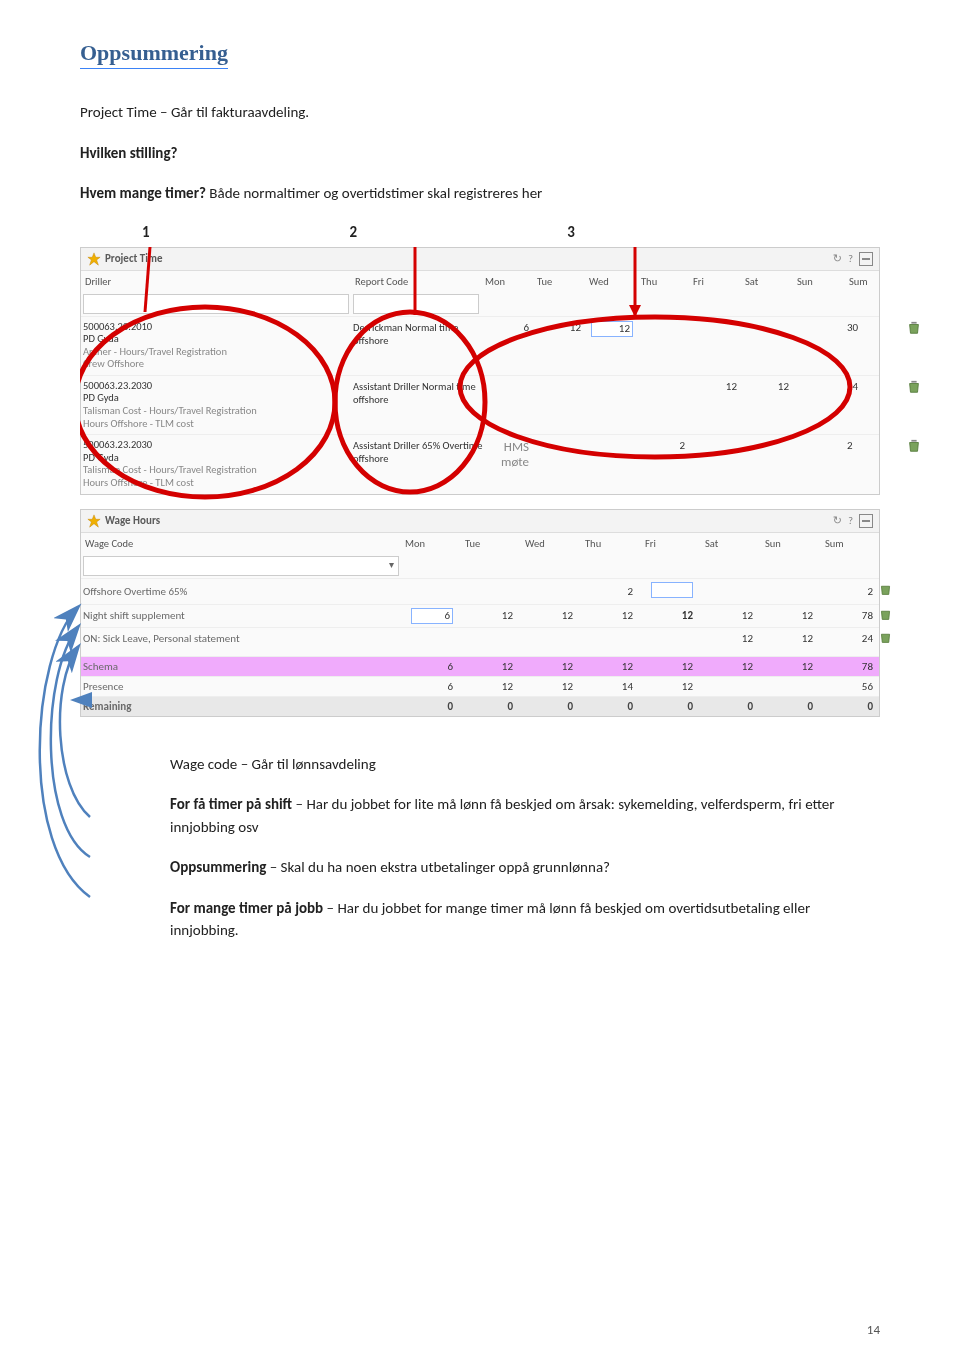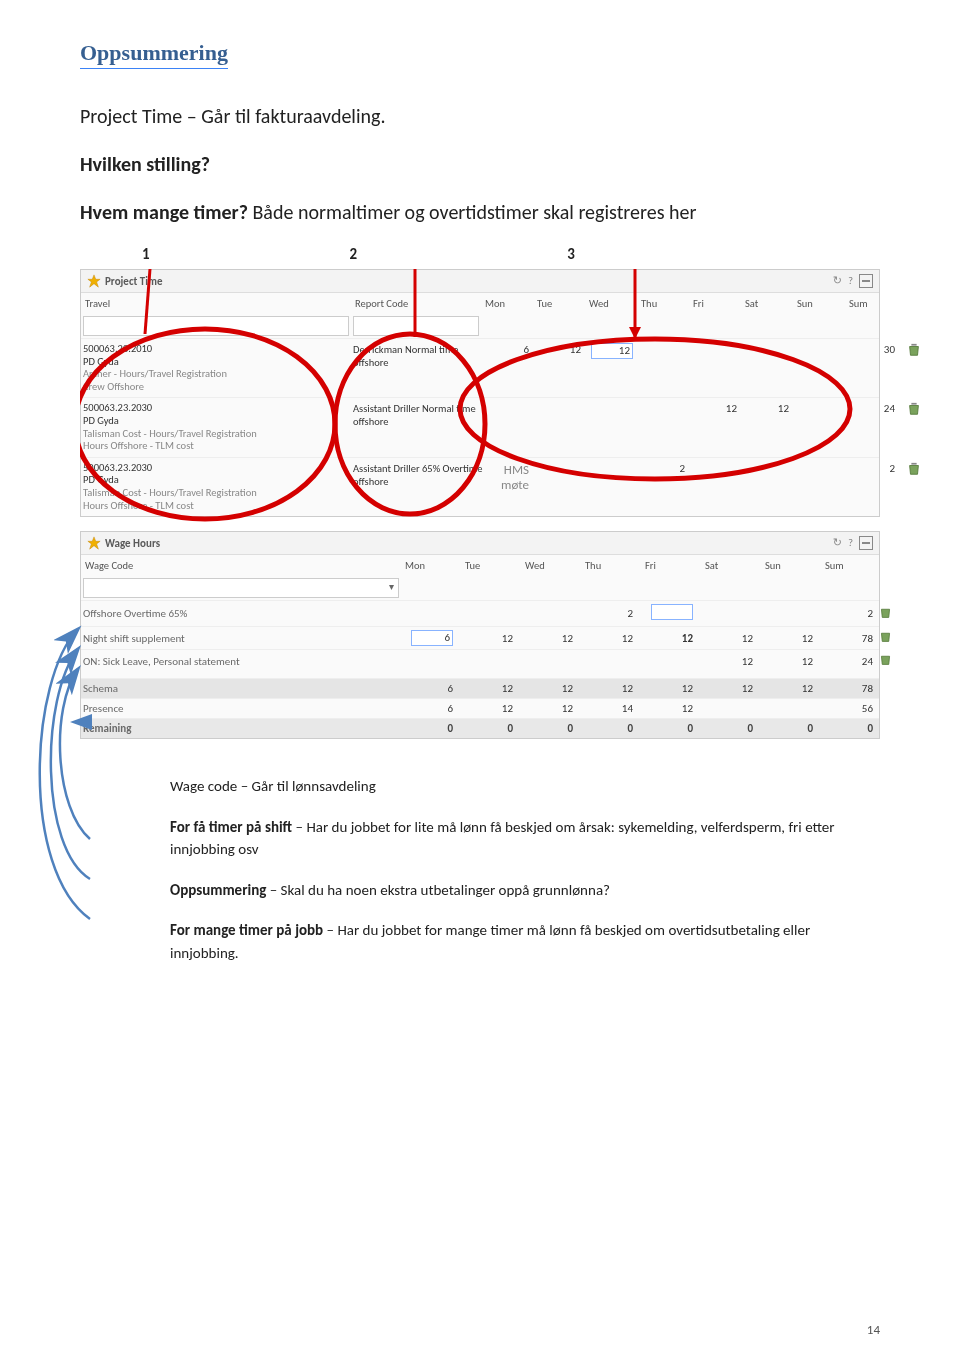--- a/index.html
+++ b/index.html
@@ -1,18 +1,18 @@
 <!DOCTYPE html>
 <html><head>
 <meta charset="utf-8">
 <style>
 html,body{margin:0;padding:0;font-family:"Calibri","Segoe UI",Arial,sans-serif;color:#222;background:#fff}
 .page{width:960px;min-height:1355px;margin:0 auto;padding:40px 80px 20px 80px;box-sizing:border-box;position:relative}
 h1{color:#365f91;font-family:Liberation Serif, serif;font-size:22px;margin:0 0 4px 0;border-bottom:1px solid #3b82f6;padding-bottom:2px;display:inline-block}
-.intro{margin-top:28px;font-size:20px;line-height:1.5}
+.intro{margin-top:28px;font-size:15px;line-height:1.5}
 .intro p{margin:0 0 18px 0}
 .intro .bold{font-weight:bold}
 .num-row{margin-top:8px;margin-bottom:6px;display:flex;font-size:15px;font-weight:bold}
 .num-row span{flex:0 0 auto}
 .num-row .n1{margin-left:62px}
 .num-row .n2{margin-left:200px}
 .num-row .n3{margin-left:210px}
 .shot-wrap{position:relative;margin-top:4px;border:0px solid #ddd}
 .panel{border:1px solid #ccc;background:#fafafa;font-size:11px;color:#333}
 .panel-head{display:flex;align-items:center;padding:4px 6px;border-bottom:1px solid #ddd;background:#f3f3f3}
@@ -23,33 +23,33 @@
 .input-row{display:grid;grid-template-columns:270px 130px repeat(7,52px) 52px 30px;align-items:center;padding:0 0}
 .input-row .proj-box{margin:2px;height:18px;background:#fff;border:1px solid #ccc}
 .input-row .rc-box{margin:2px;height:18px;background:#fff;border:1px solid #ccc}
 .data-row{display:grid;grid-template-columns:270px 130px repeat(7,52px) 52px 30px;align-items:start;padding:4px 2px;border-top:1px solid #eee}
 .data-row .proj{font-size:10.5px;line-height:1.2;color:#444}
 .data-row .proj .id{color:#333}
 .data-row .proj .name{color:#333}
 .data-row .proj .cust{color:#888}
 .data-row .rc{font-size:10.5px;color:#333}
 .data-row .cell{text-align:right;padding-right:6px;font-size:11px;color:#333}
-.data-row .sum{text-align:right;padding-right:4px;font-weight:normal}
+.data-row .sum{padding-right:4px;font-weight:normal}
 .data-row .trash{justify-self:center}
 .cell-input{border:1px solid #88b3ff;background:#fff;height:14px;width:38px;display:inline-block;text-align:right;padding-right:2px;font-size:11px}
 .wage-panel{margin-top:14px}
 .wg-cols{display:grid;grid-template-columns:320px repeat(7,60px) 56px 24px;align-items:center;color:#555}
 .wg-cols .col-h{padding:4px 4px;font-size:10.5px}
 .wg-input-row{display:grid;grid-template-columns:320px repeat(7,60px) 56px 24px;align-items:center}
 .wg-input-row .wc-box{margin:2px;height:18px;background:#fff;border:1px solid #ccc;position:relative}
 .wg-input-row .wc-box::after{content:"\25BE";position:absolute;right:4px;top:1px;color:#666;font-size:10px}
 .wg-row{display:grid;grid-template-columns:320px repeat(7,60px) 56px 24px;align-items:center;padding:3px 2px;border-top:1px solid #eee;font-size:11px}
 .wg-row .label{color:#6a6a6a}
 .wg-row .cell{text-align:right;padding-right:10px}
-.wg-row.schema{background:#e5e5e5}
+.wg-row.schema{background:#f0abfc}
 .wg-row.remaining{background:#e8e8e8;font-weight:bold;color:#444}
 .wg-row .sum{text-align:right;padding-right:6px}
 .icon-min{width:12px;height:12px;border:1px solid #888;display:inline-block;position:relative}
 .icon-min::after{content:"";position:absolute;left:2px;right:2px;top:5px;height:2px;background:#888}
 .trash-svg{width:14px;height:14px}
 .wg-trash-svg{width:13px;height:13px}
 .body-text{margin-top:36px;margin-left:90px;font-size:15px;line-height:1.5}
 .body-text p{margin:0 0 18px 0}
 .body-text .lead{font-weight:bold}
 .page-num{position:absolute;bottom:18px;right:80px;font-size:13px;color:#555}
@@ -82,21 +82,21 @@
             <polygon points="8,1 10,6 15,6 11,9 13,15 8,11 3,15 5,9 1,6 6,6" fill="#f0b000" stroke="#c08000" stroke-width="0.5"></polygon>
           </svg>
         <span class="title">Project Time</span>
         <span class="tools">
           <span>↻</span>
           <span>?</span>
           <span class="icon-min"></span>
         </span>
       </div>
       <div class="pt-cols">
-        <div class="col-h">Travel</div>
+        <div class="col-h">Driller</div>
         <div class="col-h">Report Code</div>
         <div class="col-h">Mon</div>
         <div class="col-h">Tue</div>
         <div class="col-h">Wed</div>
         <div class="col-h">Thu</div>
         <div class="col-h">Fri</div>
         <div class="col-h">Sat</div>
         <div class="col-h">Sun</div>
         <div class="col-h">Sum</div>
         <div></div>

